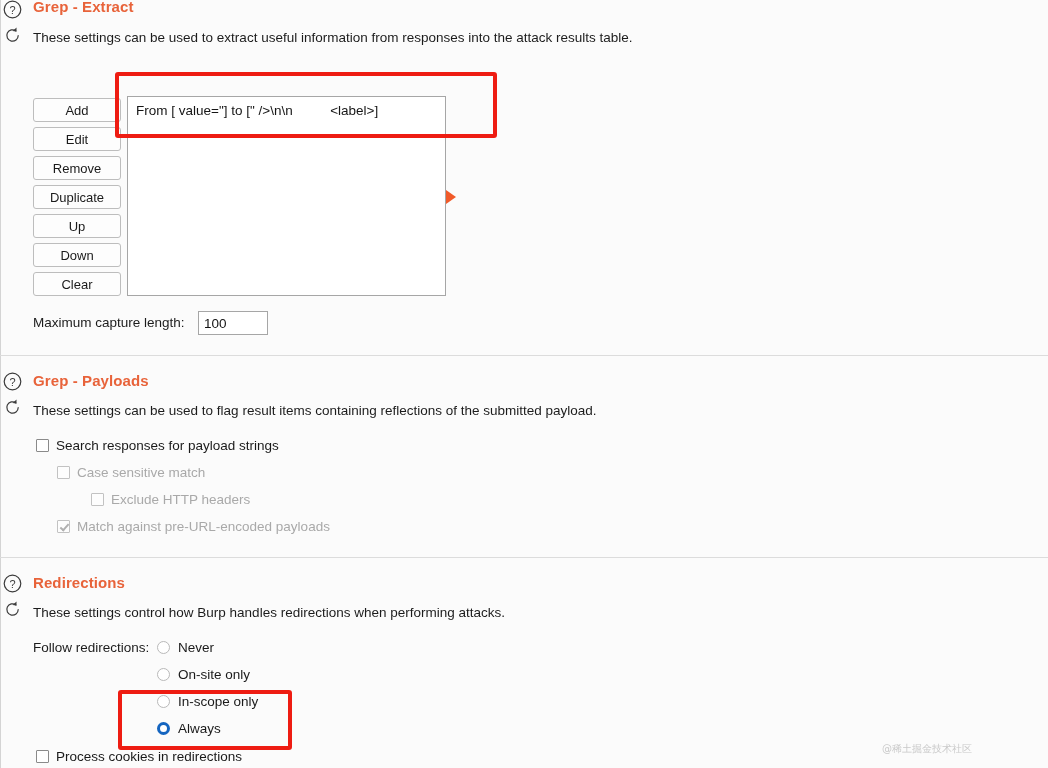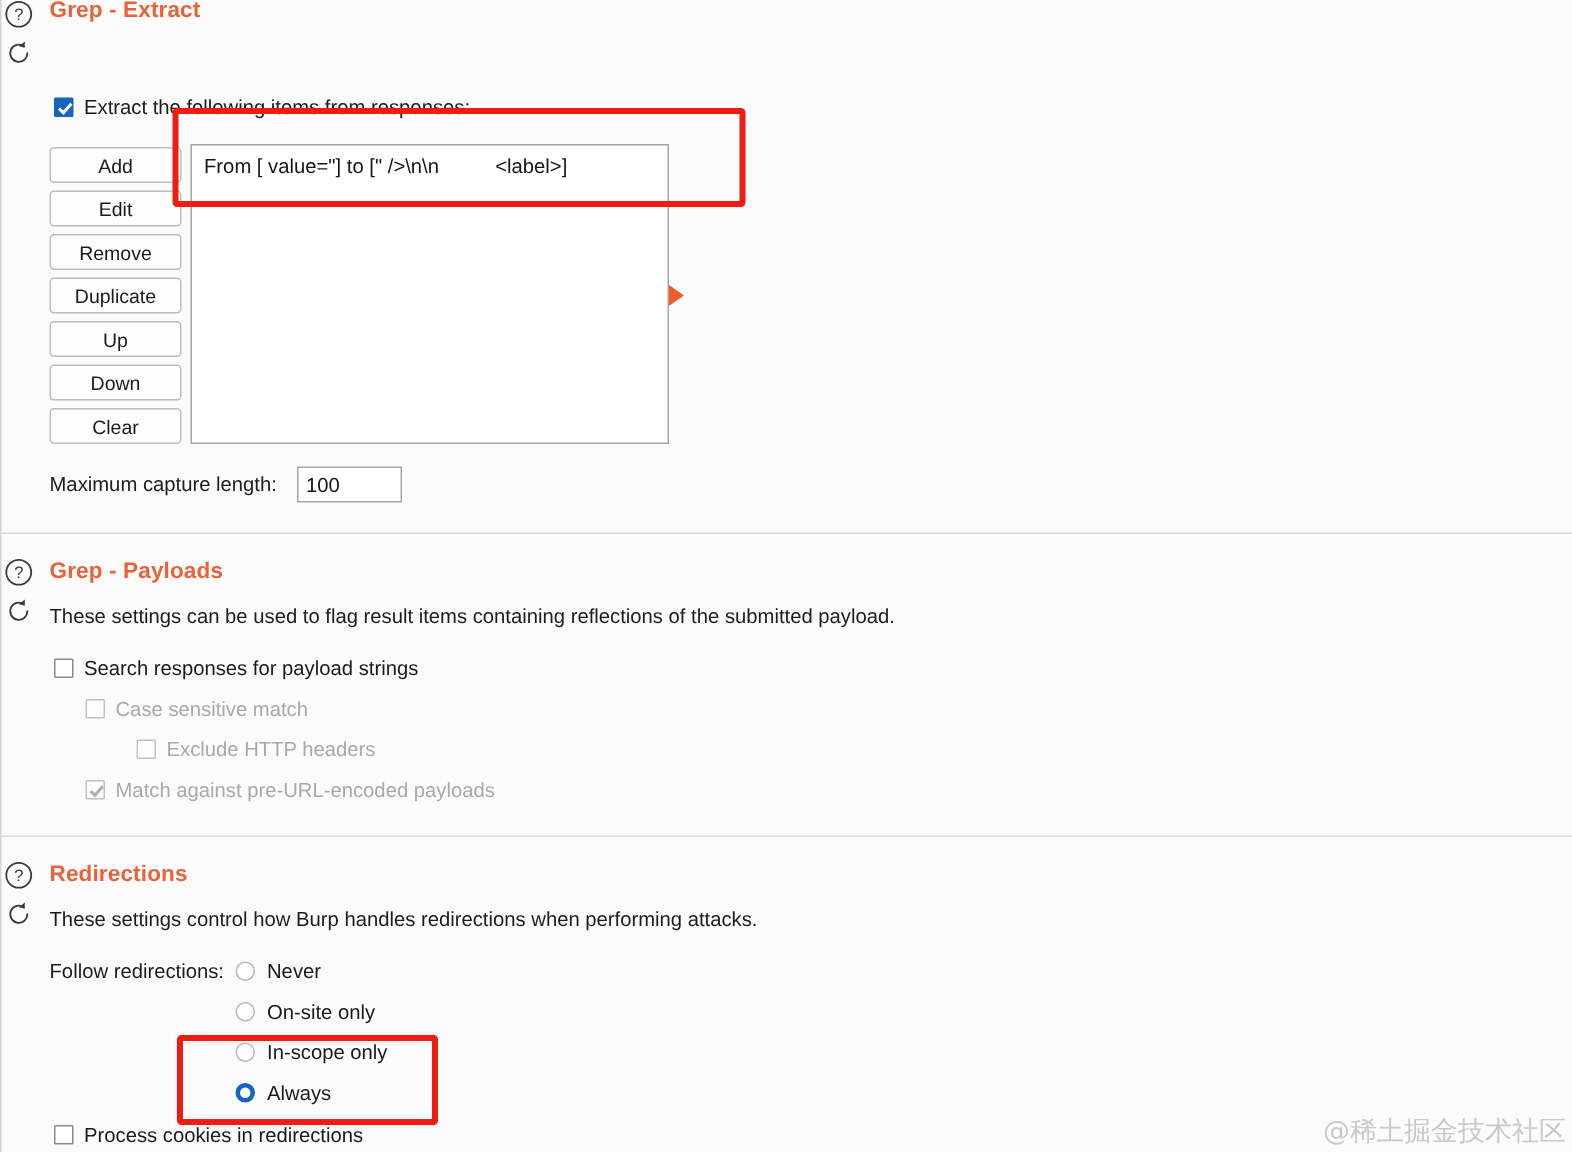--- a/index.html
+++ b/index.html
@@ -173,21 +173,21 @@
   }
   .annot-box {
     position: absolute;
     border: 4px solid #ee1c12;
     border-radius: 3px;
     pointer-events: none;
     background: transparent;
   }
   .watermark {
     position: absolute;
-    font-size: 18px;
+    font-size: 10px;
     color: #c9c9c9;
     white-space: nowrap;
     font-family: "DejaVu Sans", sans-serif;
   }
 </style>
 </head>
 <body>
 
 <div id="page">
 
@@ -202,25 +202,22 @@
     </span>
     <span class="icon-circle" style="position:absolute;top:26px;left:0;">
       <svg width="19" height="19" viewBox="0 0 19 19">
         <path d="M15.2 9.5a5.7 5.7 0 1 1-2.2-4.5" fill="none" stroke="#3b3b3b" stroke-width="1.2" stroke-linecap="round"></path>
         <path d="M13.6 1.6 L13.4 5.6 L9.6 4.9 Z" fill="#3b3b3b"></path>
       </svg>
     </span>
   </div>
 
   <div class="sec-title" style="top:-2px;">Grep - Extract</div>
-
-  <div class="cb-row" style="left:36px; top:64px;">
-    <span class="cb checked"></span>
-    <span>Extract the following items from responses:</span>
-  </div>
+  <div class="sec-desc" style="top:30px;">These settings can be used to extract useful information from responses into the attack results table.</div>
+
 
   <div class="btn" style="top:98px;">Add</div>
   <div class="btn" style="top:127px;">Edit</div>
   <div class="btn" style="top:156px;">Remove</div>
   <div class="btn" style="top:185px;">Duplicate</div>
   <div class="btn" style="top:214px;">Up</div>
   <div class="btn" style="top:243px;">Down</div>
   <div class="btn" style="top:272px;">Clear</div>
 
   <div class="listbox" style="left:127px; top:96px; width:319px; height:200px;">

